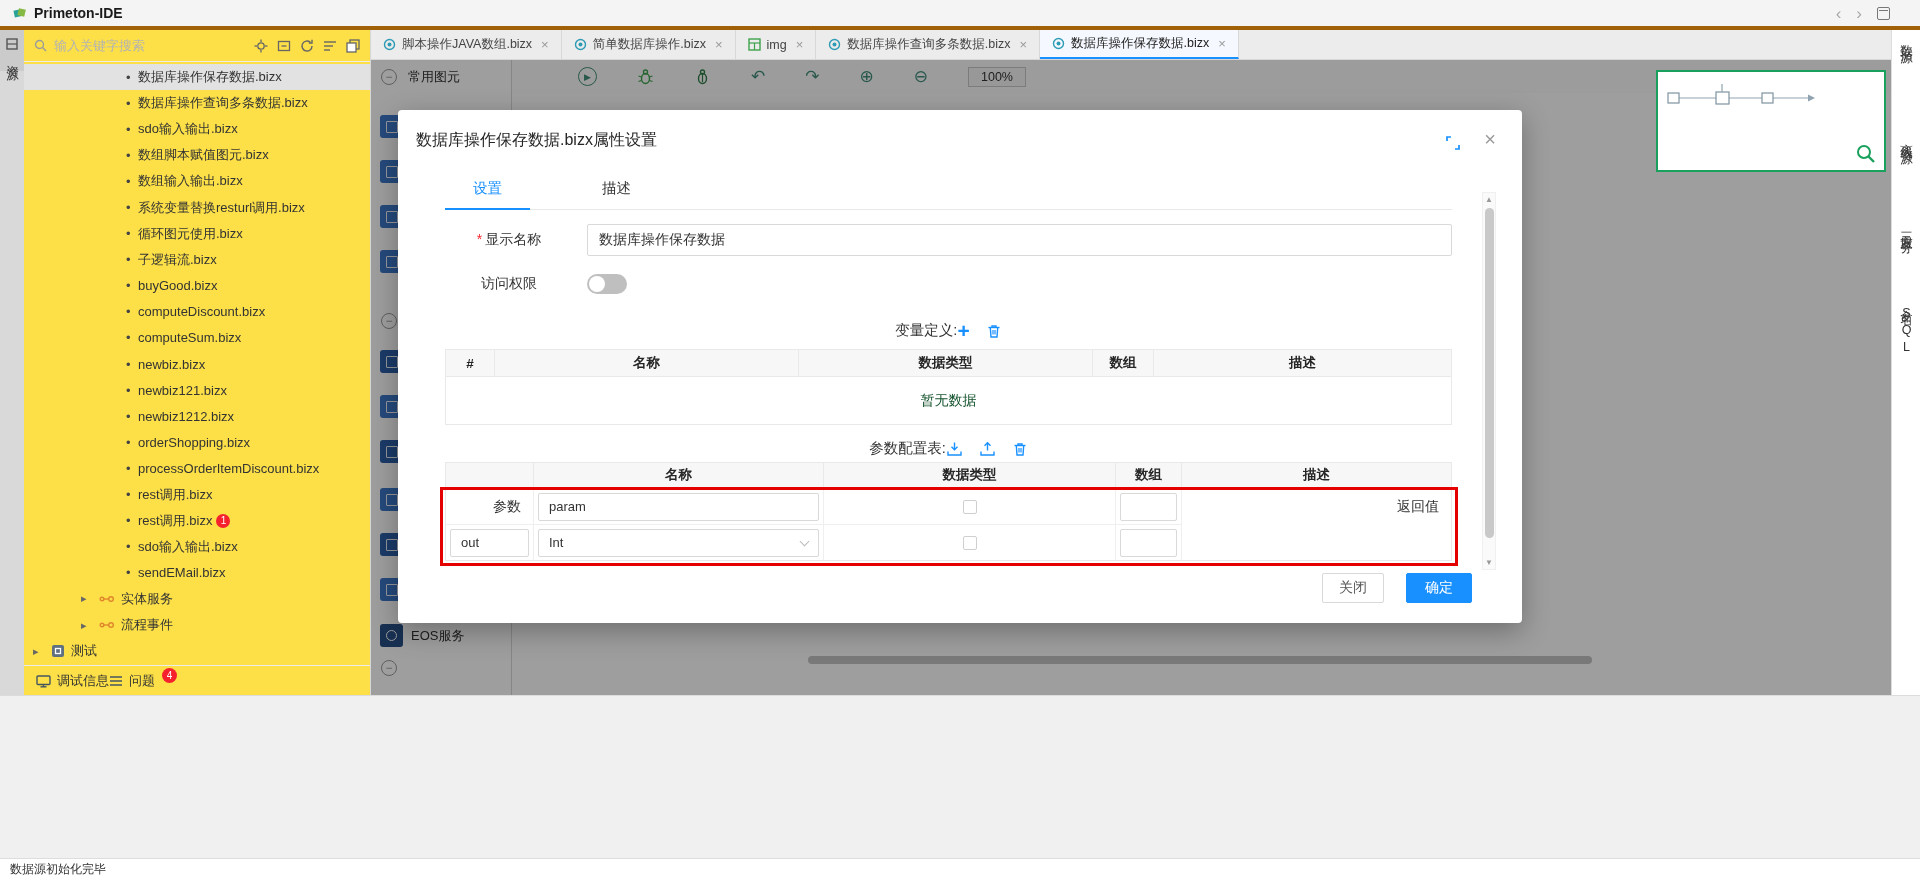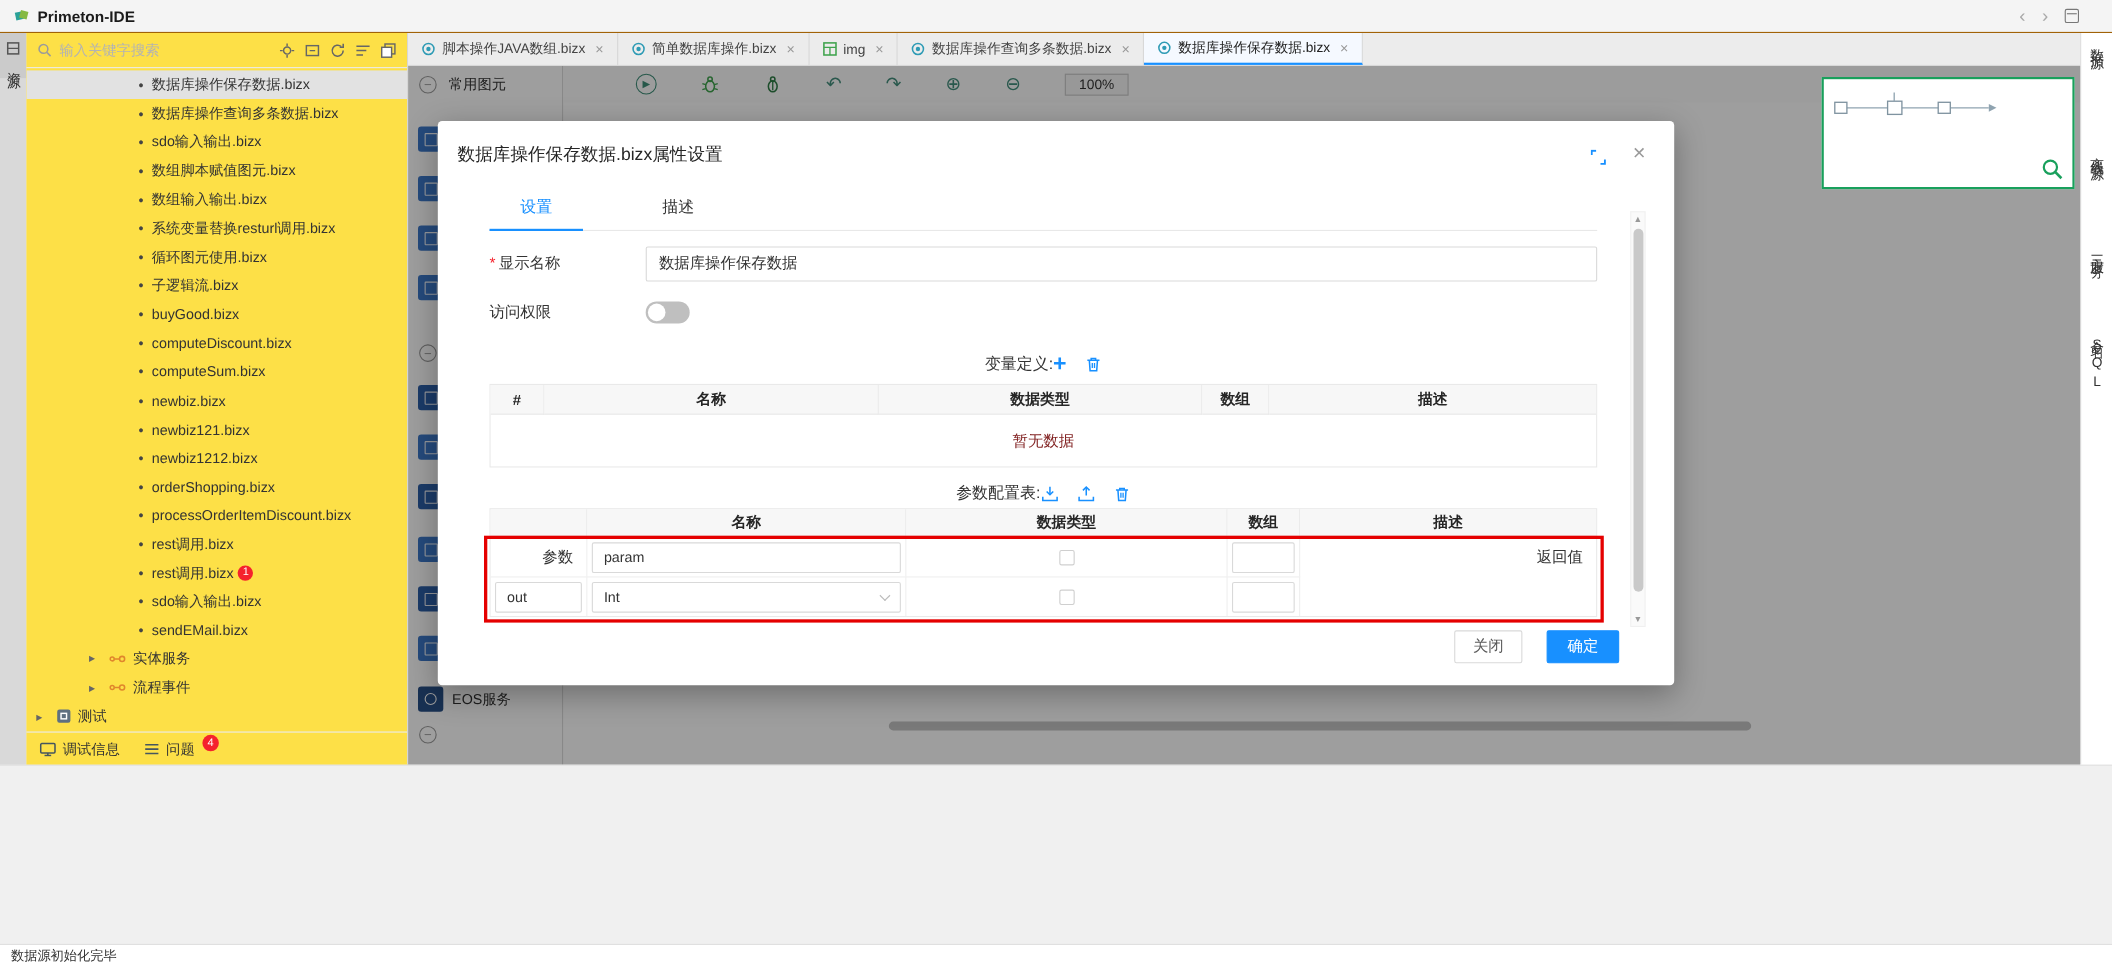--- a/index.html
+++ b/index.html
@@ -1,21 +1,21 @@
 <!DOCTYPE html>
 <html><head>
 <meta charset="utf-8">
 <style>
   * { margin:0; padding:0; box-sizing:border-box; }
   html,body { width:1920px; height:880px; overflow:hidden; }
   body { font-family:"Liberation Sans","DejaVu Sans",sans-serif; font-size:13px; color:#333; background:#efefef; }
   svg { display:block; }
 
   
-  .titlebar { height:30px; background:#f4f4f4; border-bottom:1px solid #a16207; display:flex; align-items:center; padding:0 12px; }
+  .titlebar { height:30px; background:#f4f4f4; border-bottom:4px solid #a16207; display:flex; align-items:center; padding:0 12px; }
   .titlebar .logo { margin-right:7px; }
   .titlebar .app-title { font-weight:bold; font-size:14px; color:#1a1a1a; }
   .titlebar-right { margin-left:auto; display:flex; align-items:center; gap:15px; margin-right:18px; }
   .nav-glyph { color:#a9a9a9; font-size:17px; line-height:1; cursor:pointer; }
   .layout-box { width:13px; height:13px; border:1.6px solid #777; border-radius:2px; position:relative; cursor:pointer; }
   .layout-box::after { content:""; position:absolute; left:1px; right:1px; top:2.5px; border-top:1.6px solid #777; }
 
   
   .main { display:flex; height:665px; }
 
@@ -33,21 +33,21 @@
   .tree { flex:1; overflow:hidden; padding-top:2px; }
   .tree-row { height:26.1px; display:flex; align-items:center; cursor:pointer; white-space:nowrap; }
   .tree-row.selected { background:#e2e2e2; }
   .tree-row.file { padding-left:102px; }
   .bullet { color:#444; font-size:13px; width:12px; }
   .tree-row .lbl { font-size:13px; color:#333; }
   .badge { background:#f5222d; color:#fff; border-radius:50%; min-width:14px; height:14px; font-size:10px; display:inline-flex; align-items:center; justify-content:center; margin-left:4px; }
   .tree-row.folder { padding-left:57px; gap:6px; }
   .tree-row.test { padding-left:9px; gap:6px; }
   .arrow { color:#666; font-size:11px; width:12px; }
-  .explorer-bottom { height:30px; border-top:1px solid #ececec; display:flex; align-items:center; padding-left:12px; gap:22px; flex-shrink:0; }
+  .explorer-bottom { height:30px; border-top:1px solid #ececec; display:flex; align-items:center; padding-left:12px; flex-shrink:0; }
   .bottom-item { display:flex; align-items:center; gap:6px; font-size:13px; color:#333; cursor:pointer; height:100%; }
   .sup-badge { background:#f5222d; color:#fff; border-radius:50%; min-width:15px; height:15px; font-size:10px; display:inline-flex; align-items:center; justify-content:center; align-self:flex-start; margin-top:2px; margin-left:1px; }
 
   
   .center { flex:1; display:flex; flex-direction:column; min-width:0; }
   .tabbar { height:30px; background:#ececec; border-bottom:1px solid #d8d8d8; display:flex; align-items:stretch; flex-shrink:0; }
   .tab { display:flex; align-items:center; gap:6px; padding:0 12px; border-right:1px solid #d8d8d8; font-size:12.5px; color:#444; cursor:pointer; }
   .tab.active { background:#f5f9ff; border-bottom:2px solid #1890ff; color:#222; }
   .tab .close { color:#999; font-size:13px; margin-left:3px; }
 
@@ -84,40 +84,40 @@
   .modal-header { padding:20px 24px 0 18px; position:relative; }
   .modal-title { font-size:16px; color:#262626; }
   .modal-expand { position:absolute; right:62px; top:26px; cursor:pointer; }
   .modal-close { position:absolute; right:26px; top:18px; color:#9a9a9a; font-size:20px; cursor:pointer; }
   .modal-body { padding:0 70px 0 47px; position:relative; }
   .modal-tabs { display:flex; gap:44px; margin-top:18px; border-bottom:1px solid #e8e8e8; }
   .mtab { padding:10px 28px; font-size:14.5px; color:#333; cursor:pointer; }
   .mtab.active { color:#1890ff; border-bottom:2px solid #1890ff; margin-bottom:-1px; }
   .form-row { display:flex; align-items:center; margin-top:14px; }
   .form-row.second { margin-top:16px; height:24px; }
-  .form-label { width:128px; text-align:left; font-size:14px; color:#333; flex-shrink:0; margin-right:14px; }
+  .form-label { width:128px; text-align:center; font-size:14px; color:#333; flex-shrink:0; margin-right:14px; }
   .req { color:#f5222d; margin-right:3px; }
   .display-input { flex:1; height:32px; border:1px solid #d9d9d9; border-radius:2px; padding:0 11px; font-size:14px; color:#333; outline:none; font-family:inherit; }
   .toggle { width:40px; height:20px; border-radius:10px; background:#bfbfbf; position:relative; cursor:pointer; }
   .toggle .knob { position:absolute; left:2px; top:2px; width:16px; height:16px; border-radius:50%; background:#fff; }
   .section-row { display:flex; align-items:center; justify-content:center; margin-top:24px; }
   .section-row.params { margin-top:14px; }
   .section-title { font-size:14.5px; color:#333; }
   .section-icons { display:flex; align-items:center; gap:16px; color:#1890ff; }
   .section-icons .sic { cursor:pointer; }
   .plus-glyph { font-size:21px; line-height:1; color:#1890ff; font-weight:bold; }
 
   .table { display:grid; border:1px solid #e9e9e9; margin-top:8px; }
   .var-table { grid-template-columns:49px 304px 294px 61px 1fr; }
   .params-table { grid-template-columns:88px 290px 292px 66px 1fr; margin-top:4px; }
   .th { background:#f7f7f7; border-right:1px solid #e9e9e9; border-bottom:1px solid #e9e9e9; display:flex; align-items:center; justify-content:center; font-weight:bold; font-size:13.5px; color:#262626; }
   .var-table .th { height:27px; }
   .params-table .th { height:25px; }
   .th:nth-child(5) { border-right:none; }
-  .empty-row { grid-column:1/-1; height:47px; display:flex; align-items:center; justify-content:center; color:#7f1d1d; font-size:14px; }
+  .empty-row { grid-column:1/-1; height:47px; display:flex; align-items:center; justify-content:center; color:#14532d; font-size:14px; }
   .td { border-right:1px solid #efefef; border-top:1px solid #efefef; height:36px; display:flex; align-items:center; padding:0 4px; }
   .td:nth-child(5n) { border-right:none; }
   .td.rowlabel { justify-content:flex-end; padding-right:12px; font-size:14px; color:#333; }
   .td.center { justify-content:center; }
   .cell-input { width:100%; height:28px; border:1px solid #d9d9d9; border-radius:2px; padding:0 10px; font-size:13px; color:#333; outline:none; background:#fff; font-family:inherit; }
   .select { width:100%; height:28px; border:1px solid #d9d9d9; border-radius:2px; padding:0 10px; display:flex; align-items:center; justify-content:space-between; color:#333; font-size:13px; background:#fff; cursor:pointer; }
   .chev { width:7px; height:7px; border-right:1.5px solid #bbb; border-bottom:1.5px solid #bbb; transform:rotate(45deg); margin-top:-3px; }
   .cb { appearance:none; -webkit-appearance:none; width:14px; height:14px; border:1px solid #cfcfcf; border-radius:2px; background:#fff; cursor:pointer; }
   .params-wrap { position:relative; }
   .red-frame { position:absolute; left:-5px; right:-6px; top:25px; bottom:-5px; border:3px solid #e50000; pointer-events:none; z-index:3; }

